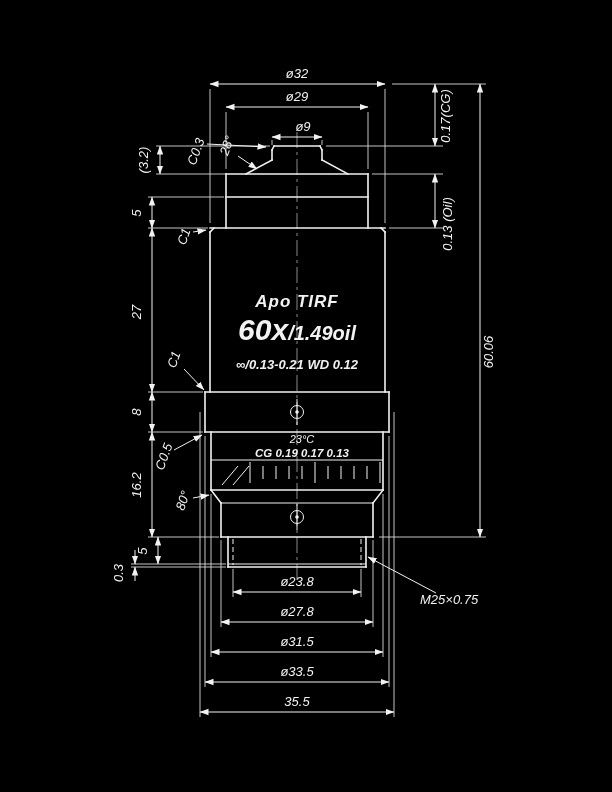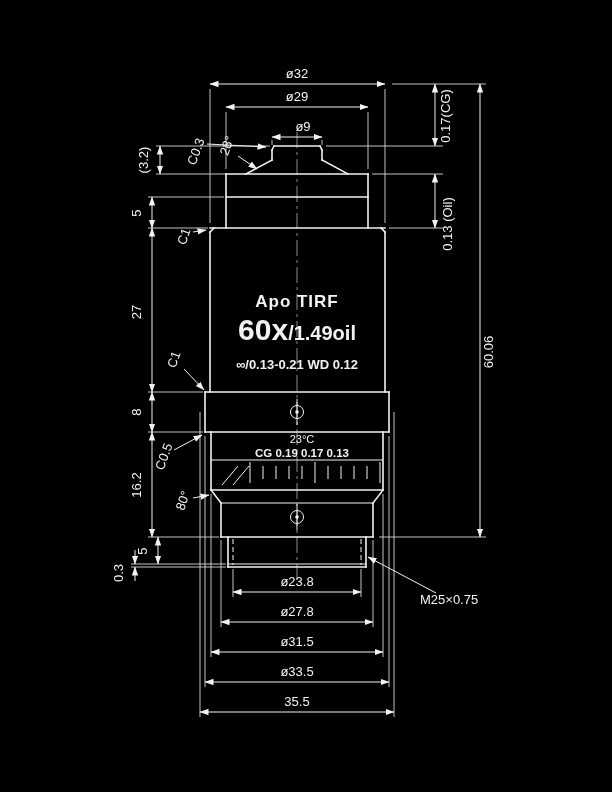--- a/index.html
+++ b/index.html
@@ -1,16 +1,16 @@
 <!DOCTYPE html>
 <html><head>
 <meta charset="utf-8">
 <style>
   html,body{margin:0;padding:0;background:#000;}
-  .stage{position:relative;width:612px;height:792px;background:#000;overflow:hidden;}
+  .stage{position:relative;width:612px;height:792px;background:#000;overflow:hidden;font-style:italic;}
   svg{display:block;}
   .ol{stroke:#f2f2f2;stroke-width:1.6;fill:none;stroke-linecap:square;}
   .thin{stroke:#f2f2f2;stroke-width:1;fill:none;}
   .dim{stroke:#f2f2f2;stroke-width:1;fill:none;}
   .ext{stroke:#d9d9d9;stroke-width:0.9;fill:none;}
   .cl{stroke:#9a9a9a;stroke-width:0.9;fill:none;stroke-dasharray:16 4 3 4;}
   .dash{stroke:#f2f2f2;stroke-width:1;fill:none;stroke-dasharray:5 3;}
   .dot{fill:#f2f2f2;}
   text{fill:#f2f2f2;font-family:"Liberation Sans",sans-serif;font-size:13px;}
   .lbl{font-size:13px;}

